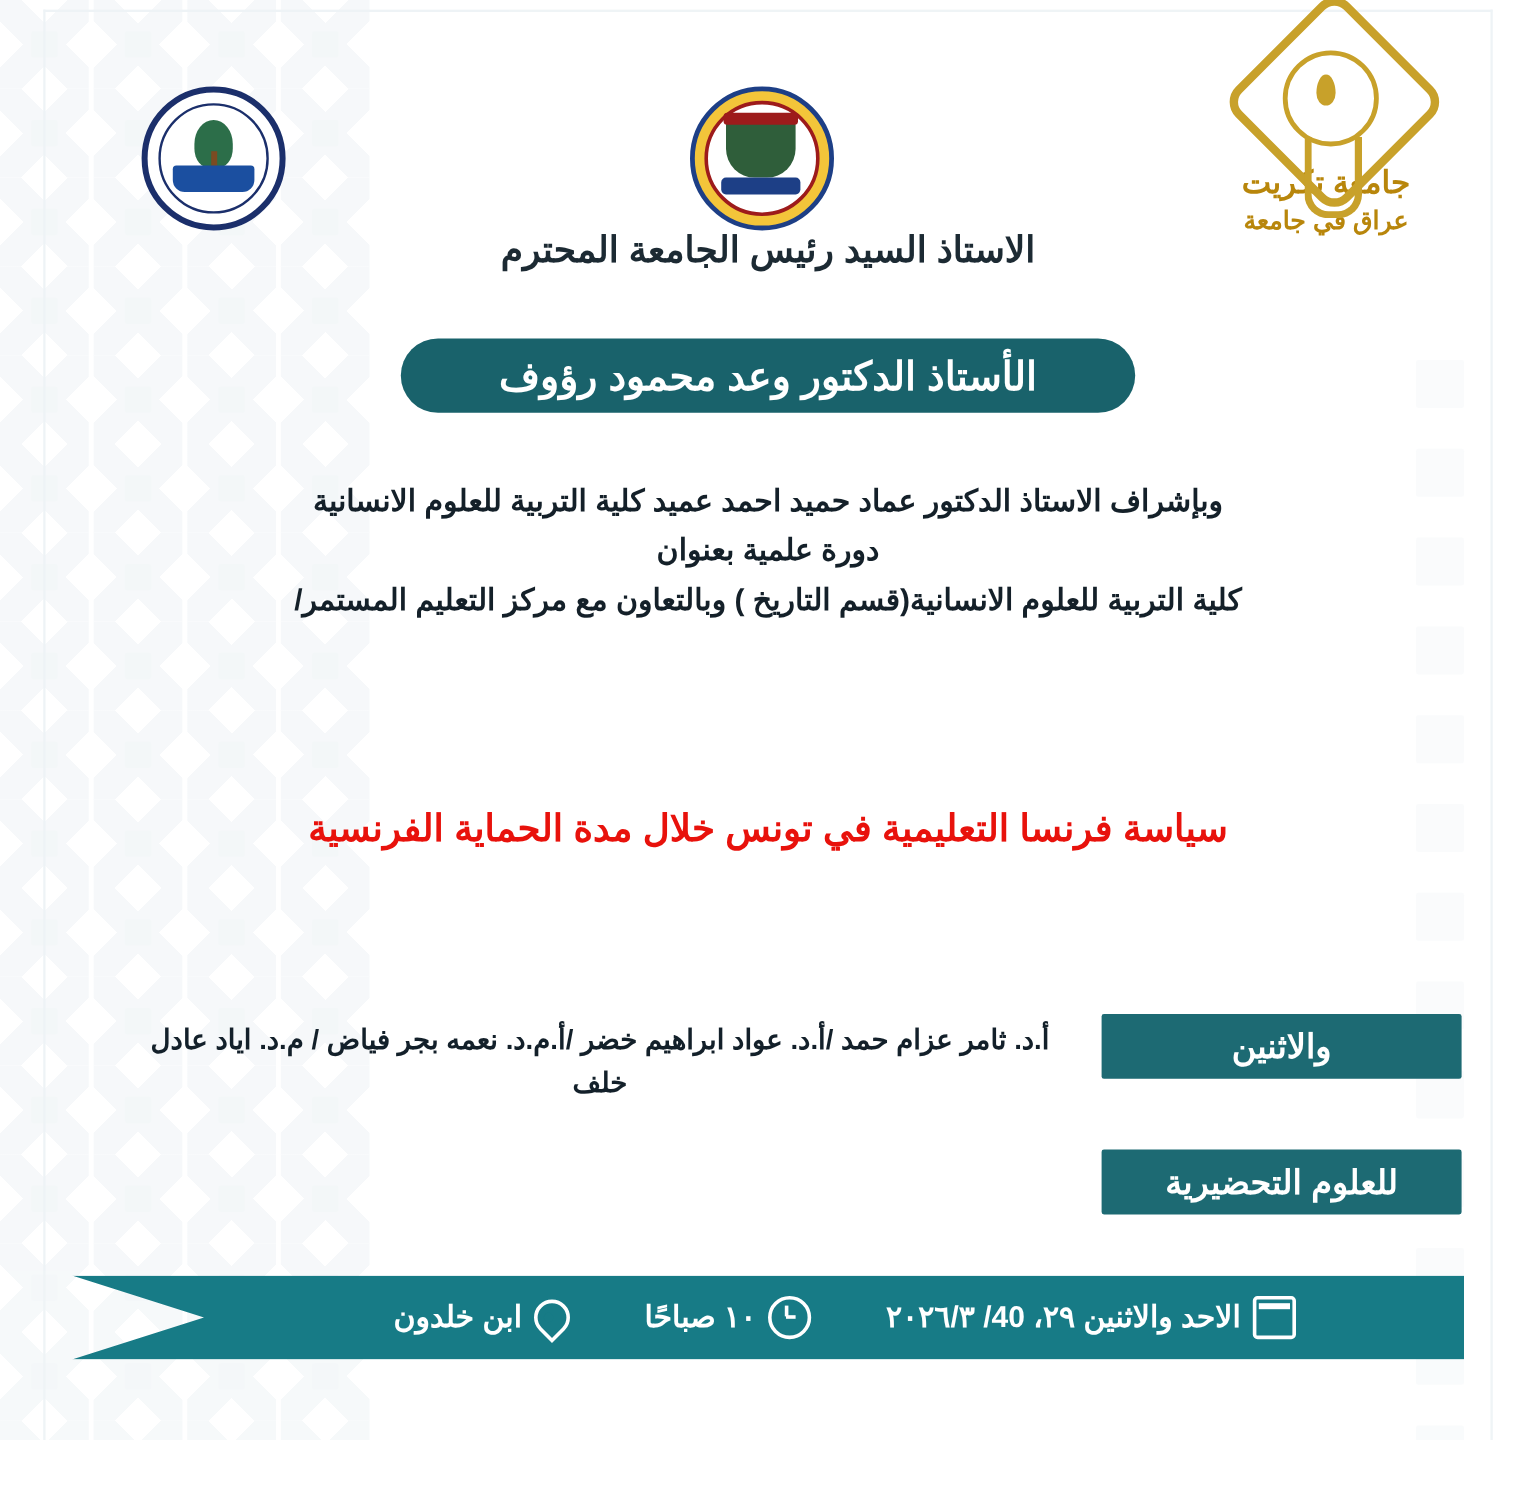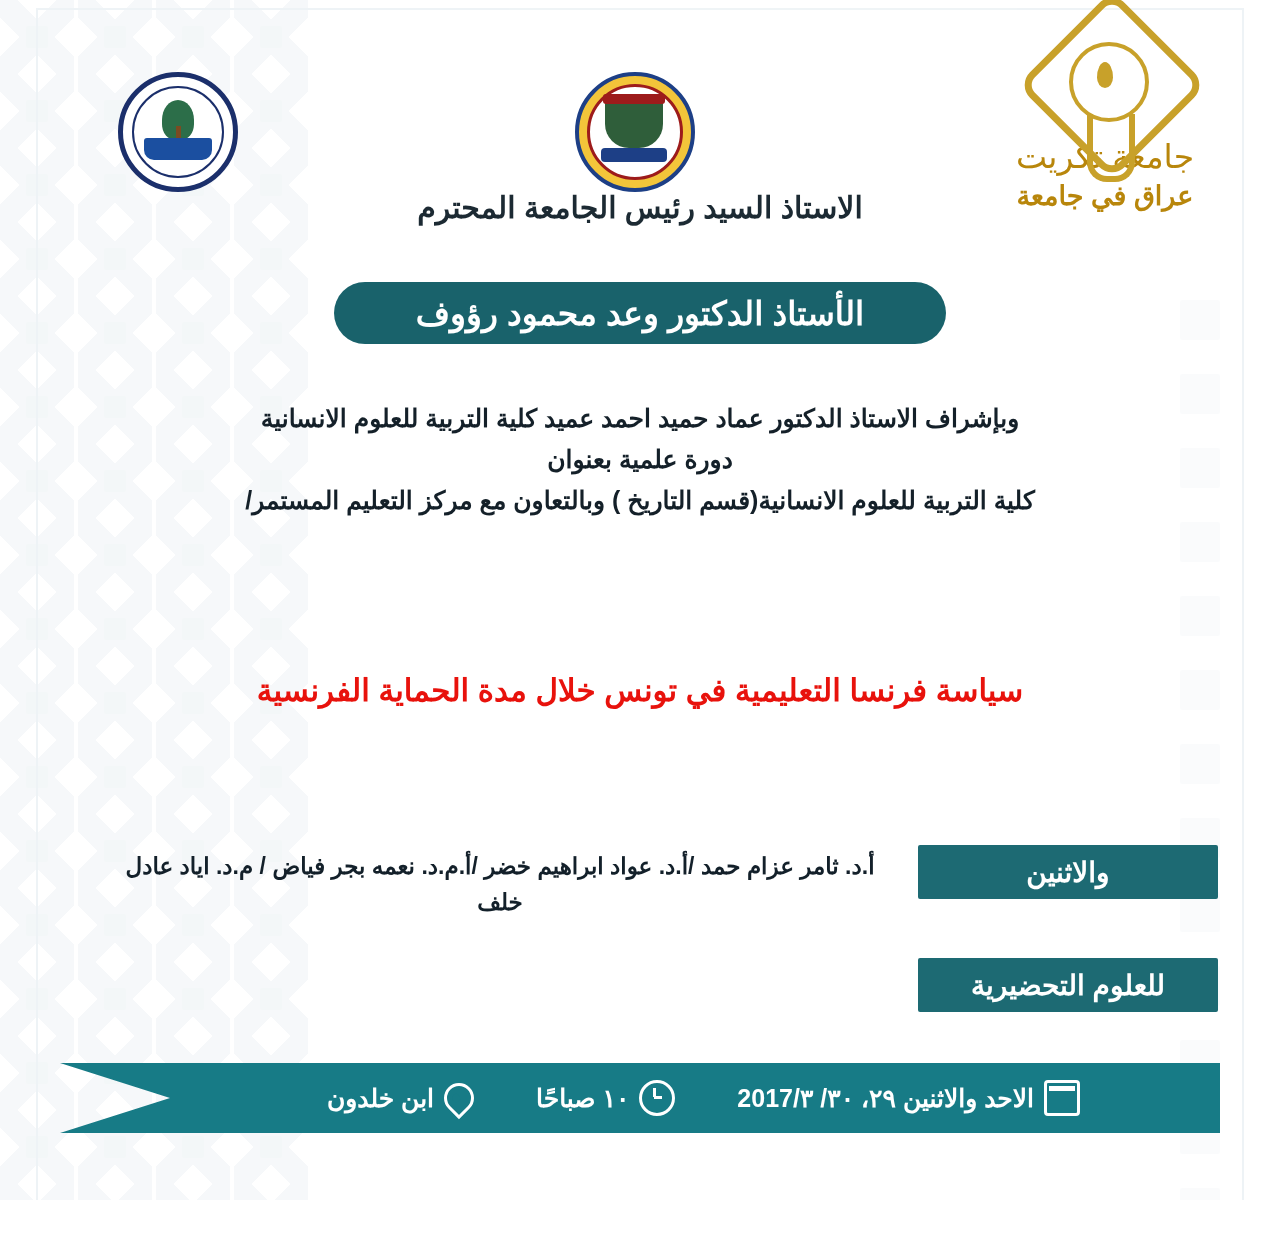--- a/index.html
+++ b/index.html
@@ -76,26 +76,26 @@
     border-top:none;
     border-radius:0 0 20px 20px;
   }
   .tikrit-mark .drop{
     position:absolute;left:62px;top:44px;
     width:16px;height:26px;
     background:#c8a12a;
     border-radius:50% 50% 50% 50%/60% 60% 40% 40%;
   }
   .tikrit-text-ar{
-    color:#b8860b;font-weight:normal;font-size:33px;
+    color:#b8860b;font-weight:bold;font-size:26px;
     margin-top:-46px;
     text-shadow:0 0 2px #fff;
   }
   .tikrit-text-sub{
-    color:#b8860b;font-weight:bold;font-size:27px;
+    color:#b8860b;font-weight:bold;font-size:21px;
     margin-top:4px;
   }
   .logo-mid{
     position:absolute;
     left:575px;top:62px;
     width:120px;height:120px;
   }
   .logo-mid .ring{
     position:absolute;inset:0;
     border-radius:50%;
@@ -461,21 +461,21 @@
 
   <div class="label-tab lect">والاثنين</div>
   <div class="row-value lect">أ.د. ثامر عزام حمد /أ.د. عواد ابراهيم خضر /أ.م.د. نعمه بجر فياض  / م.د. اياد عادل خلف</div>
 
   <div class="label-tab comm">للعلوم التحضيرية</div>
 
   <div class="banner">
     <div class="banner-inner">
       <div class="banner-item">
         <span class="ic ic-cal"></span>
-        <span>الاحد والاثنين  ٢٩، ٣٠/ 2017/٣</span>
+        <span>الاحد والاثنين  ٢٩، 40/ ٢٠٢٦/٣</span>
       </div>
       <div class="banner-sep"></div>
       <div class="banner-item">
         <span class="ic ic-clock"></span>
         <span>١٠ صباحًا</span>
       </div>
       <div class="banner-sep"></div>
       <div class="banner-item">
         <span class="ic ic-pin"></span>
         <span>ابن خلدون</span>

